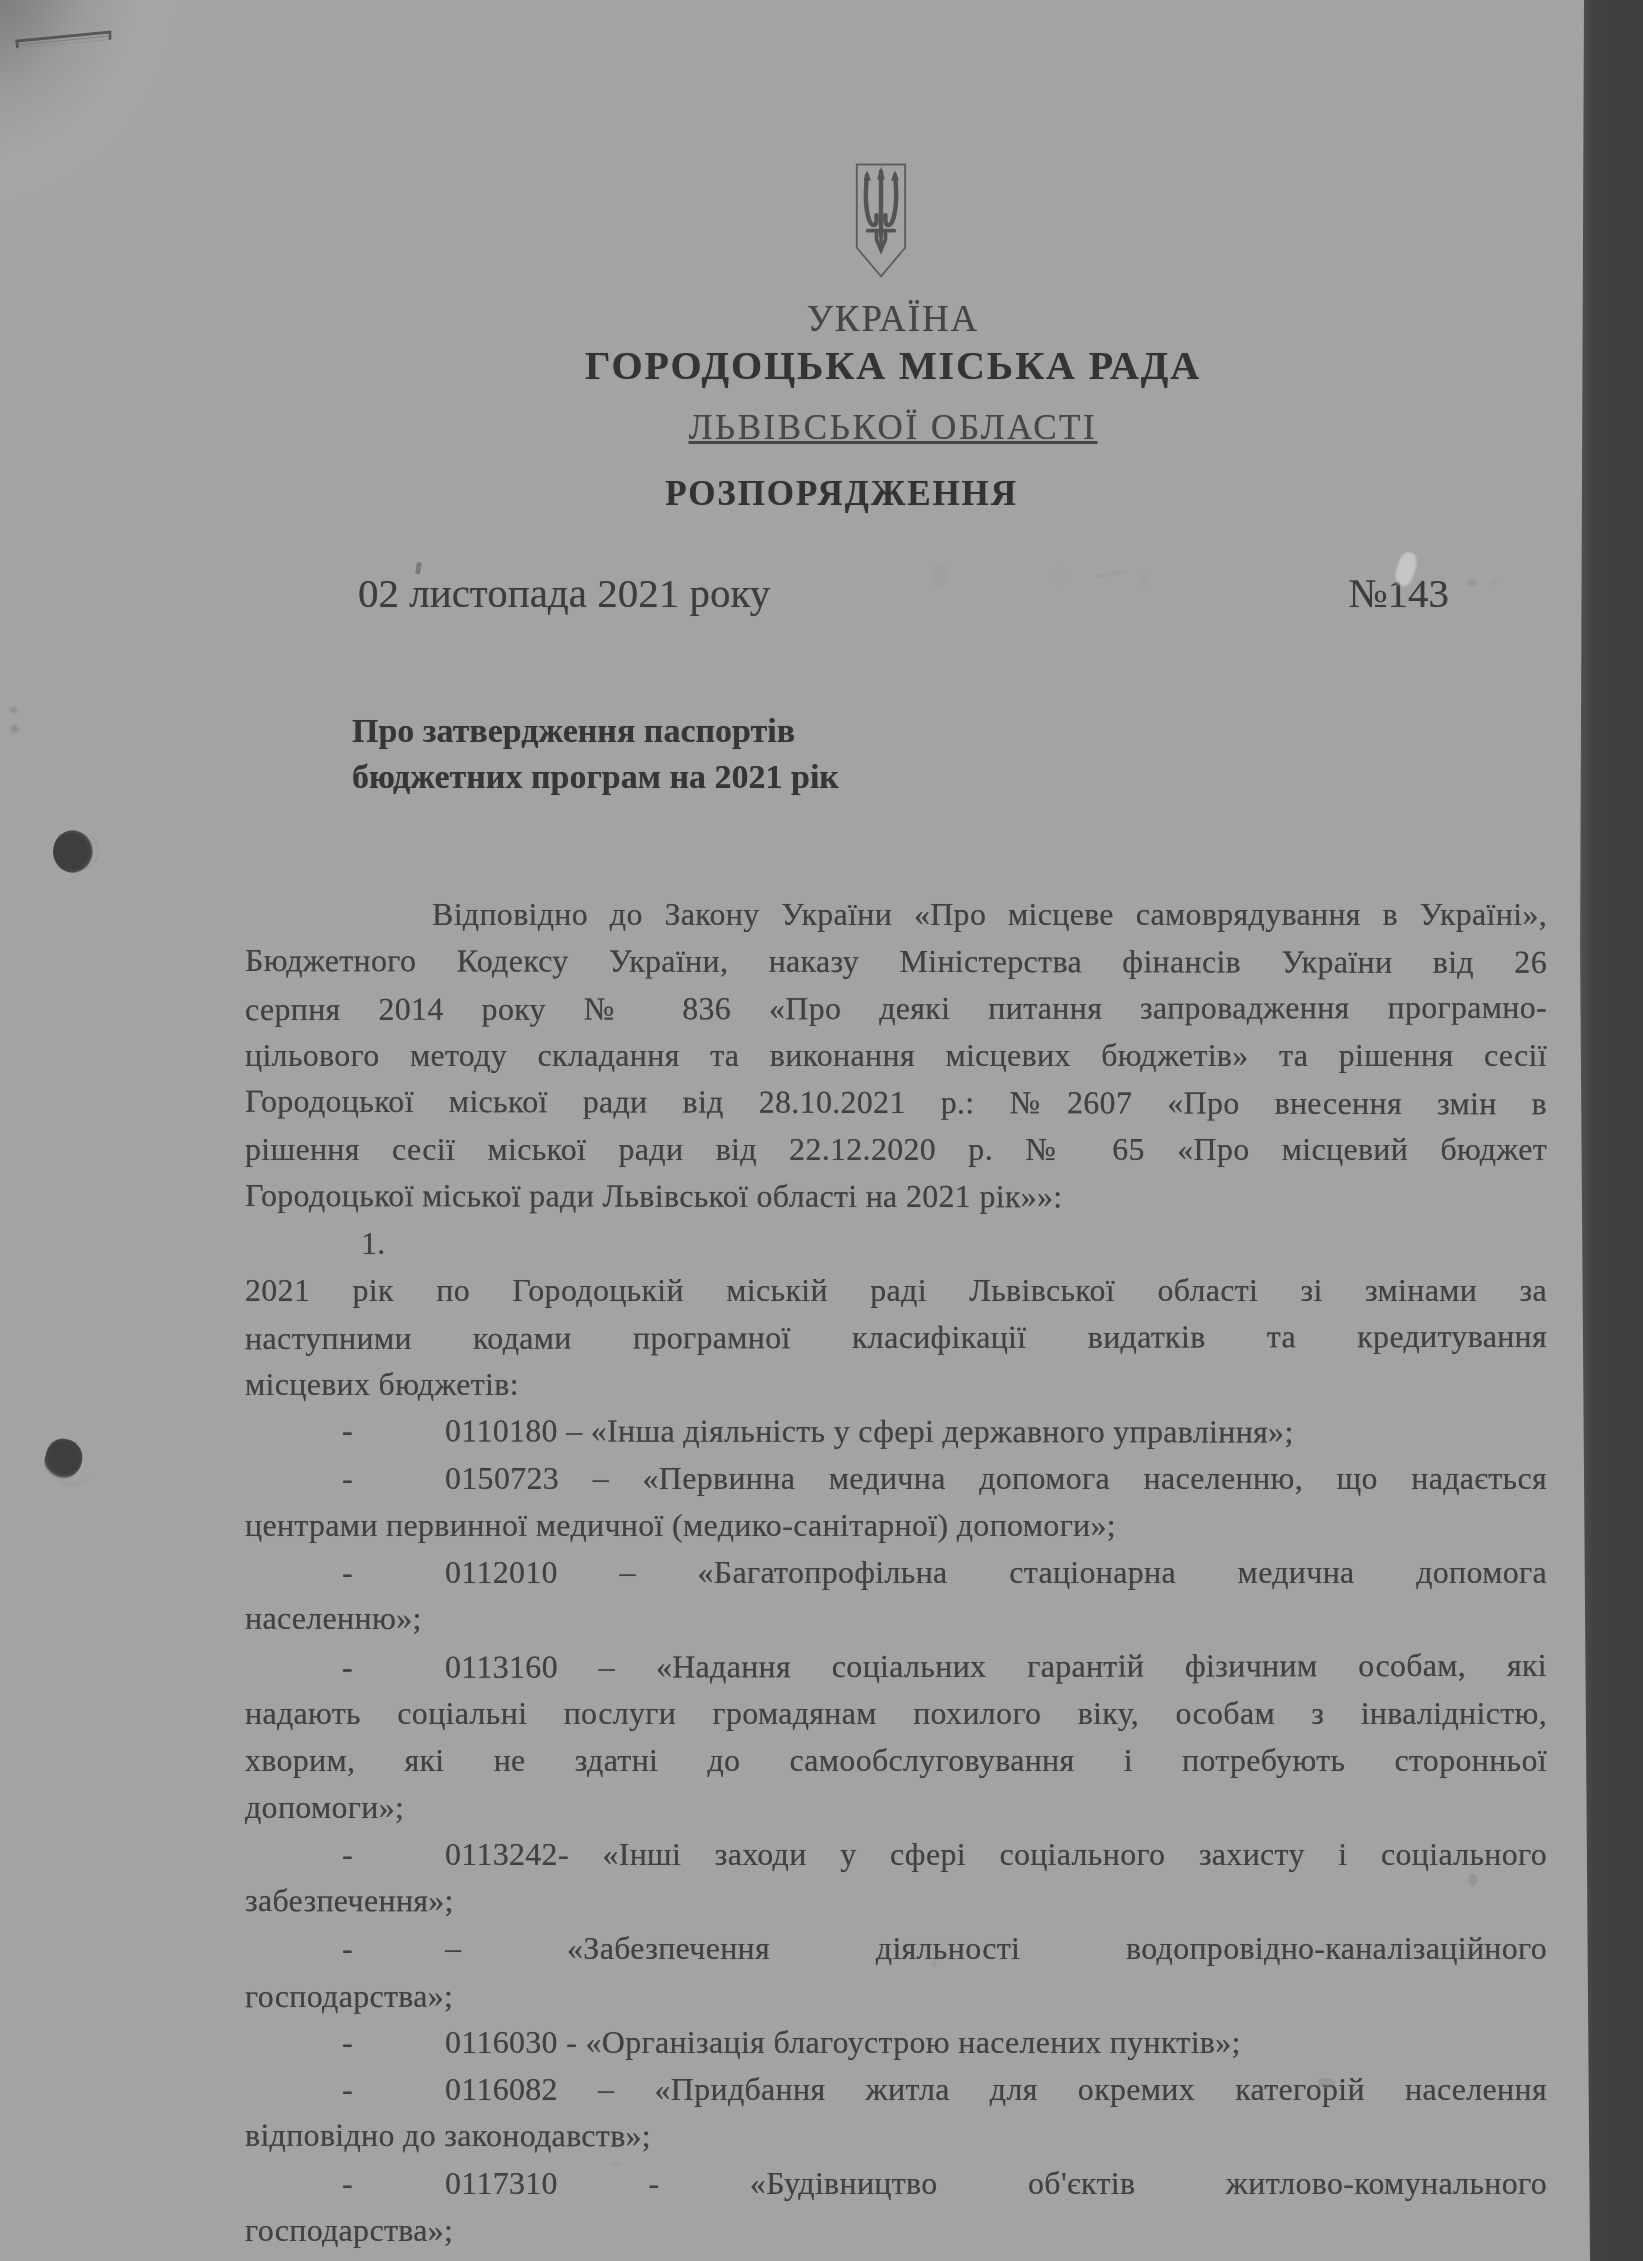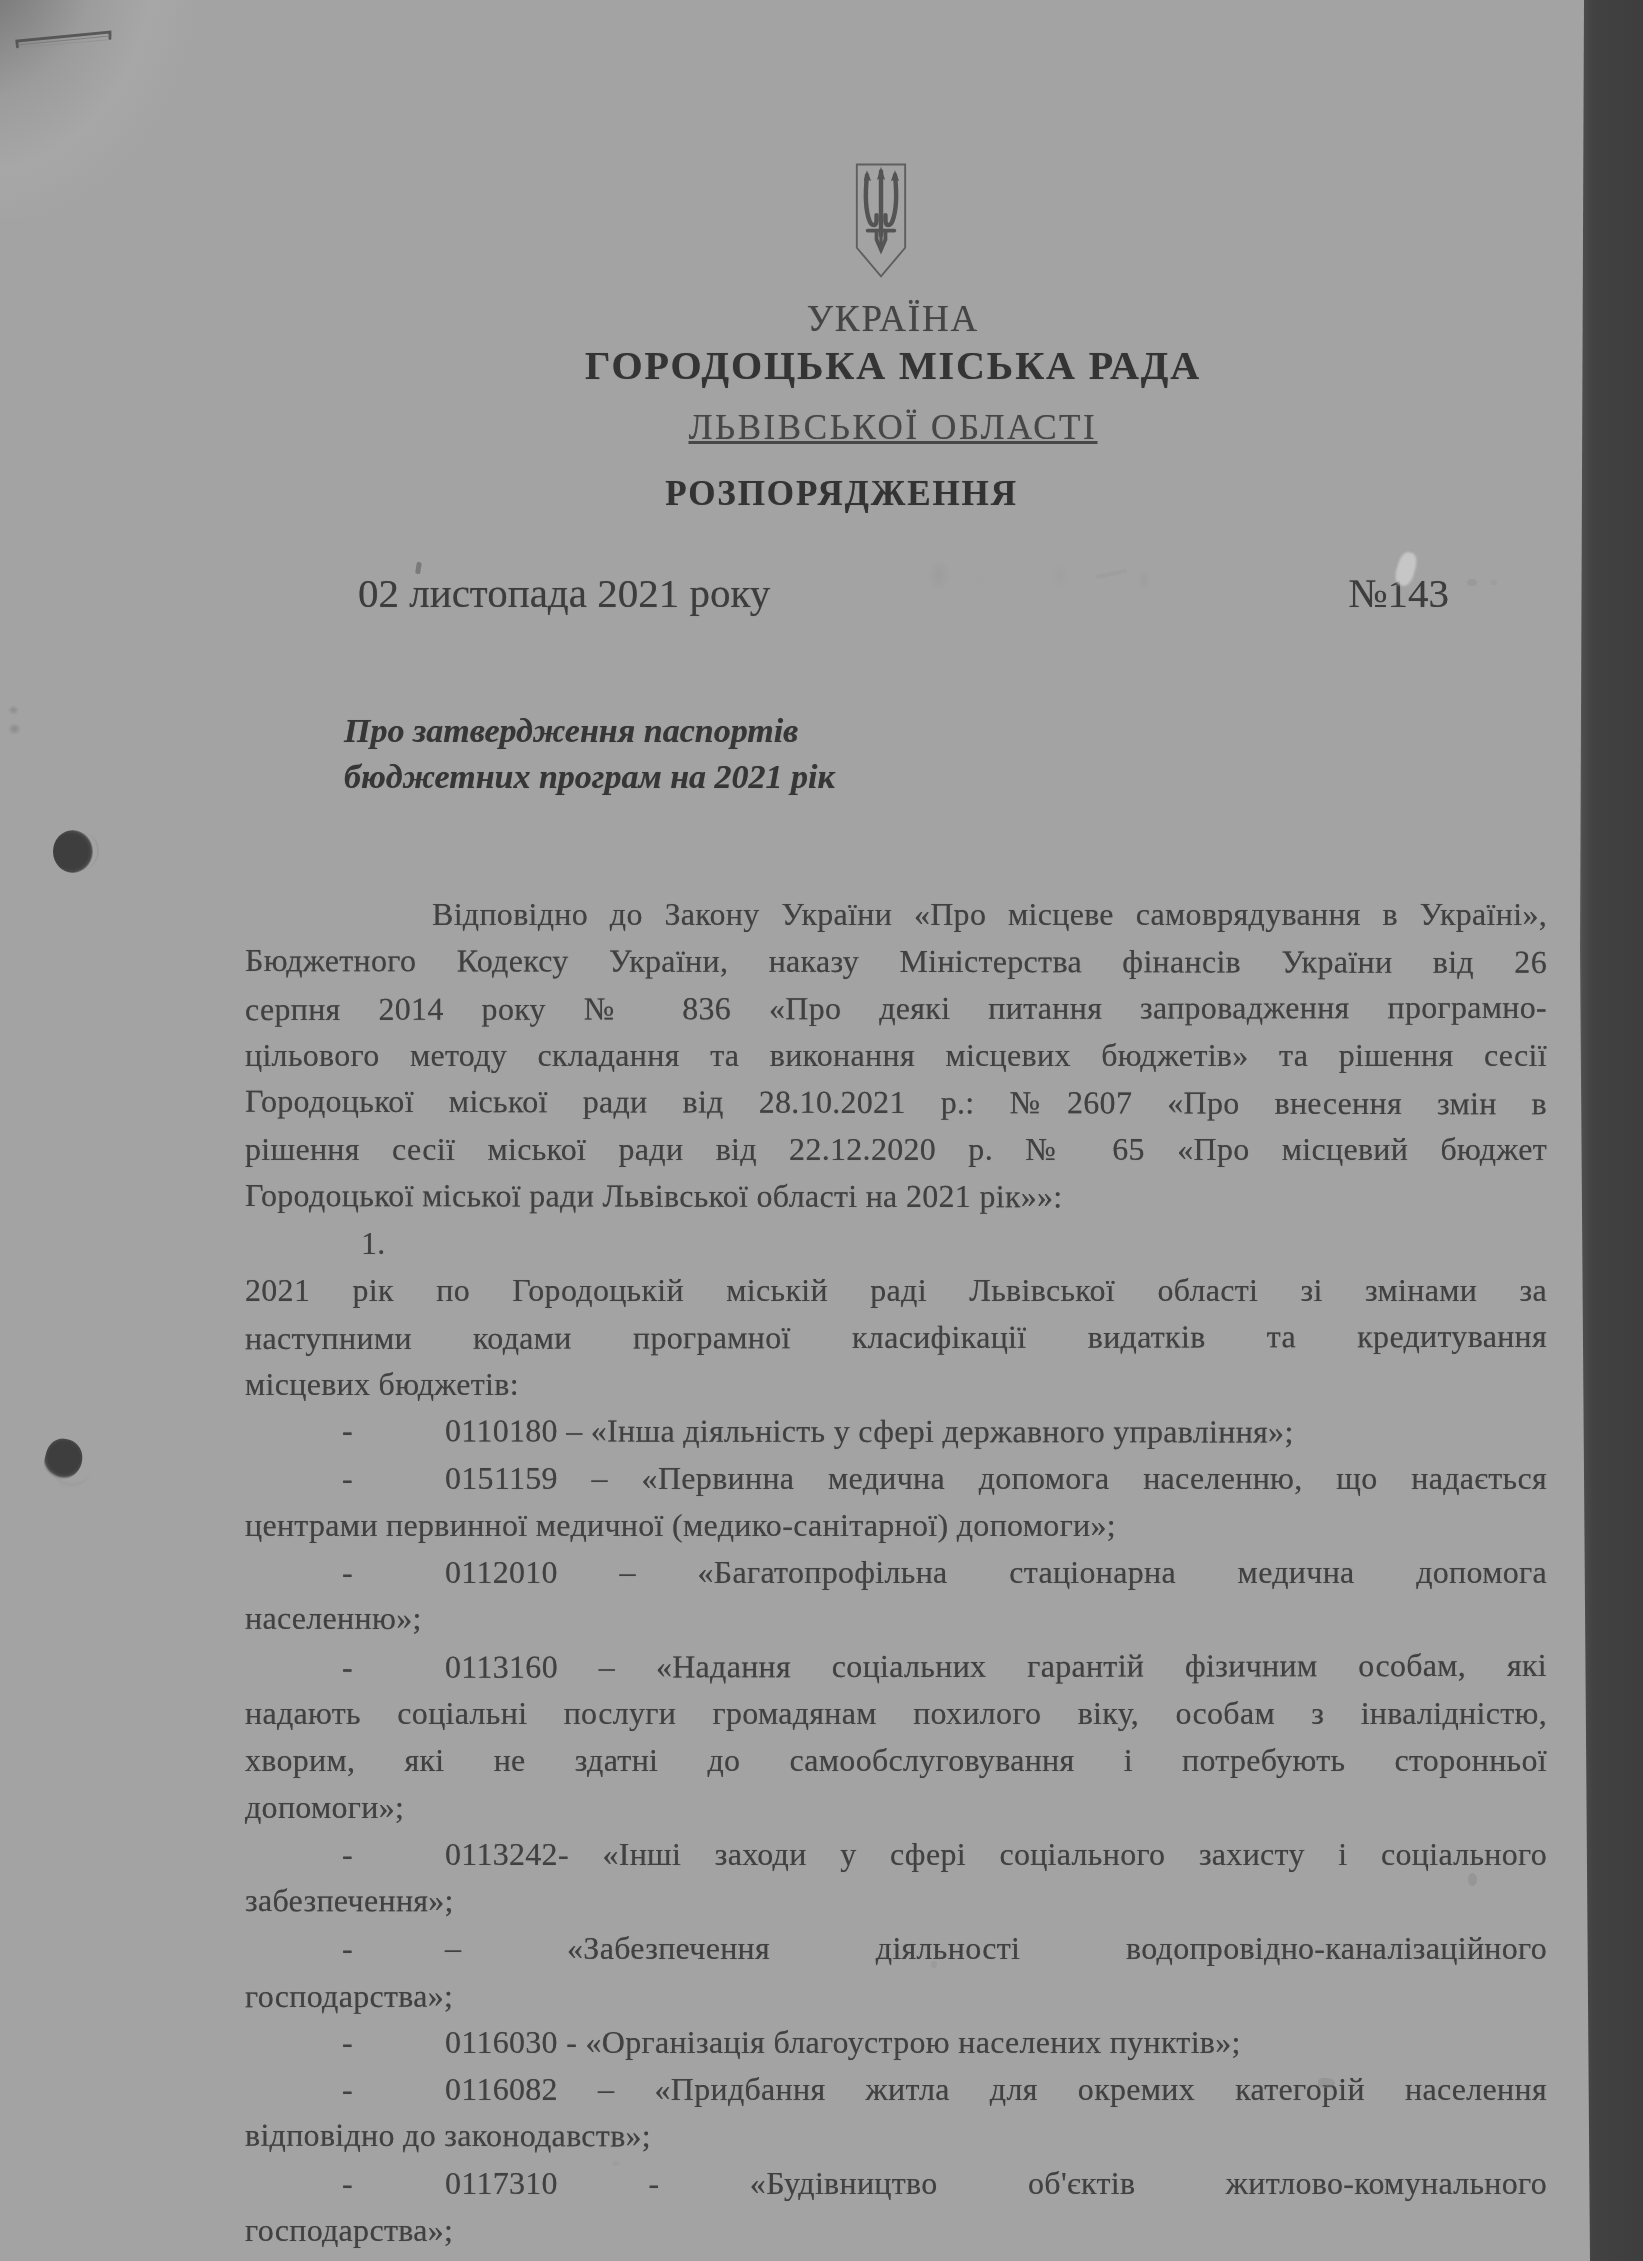--- a/index.html
+++ b/index.html
@@ -56,22 +56,22 @@
     position:absolute;left:52px;top:474px;width:1579px;text-align:center;
     font-size:35px;font-weight:bold;letter-spacing:1.9px;color:#333;
   }
   .coat{position:absolute;left:837px;top:160px;width:88px;height:124px;opacity:.88;filter:blur(0.2px);}
   .meta-row{
     position:absolute;left:358px;top:569px;width:1091px;height:45px;
     display:flex;justify-content:space-between;align-items:flex-start;
     font-size:41px;color:#3d3d3d;
   }
   .subject{
-    position:absolute;left:344px;top:708px;width:902px;
-    font-size:34px;font-weight:bold;line-height:46px;color:#363636;font-style:italic;
+    position:absolute;left:352px;top:708px;width:902px;
+    font-size:34px;font-weight:bold;line-height:46px;color:#363636;
   }
   .body-text{
     position:absolute;left:245px;top:843px;width:1302px;
     font-size:32px;letter-spacing:0.3px;color:#414141;margin-top:48px;
   }
   .line{position:relative;height:47px;line-height:47px;white-space:nowrap;}
   .line .txt{display:block;white-space:normal;height:47px;overflow:visible;}
   .line.j .txt{text-align:justify;text-align-last:justify;}
   .line.ind .txt{text-indent:187px;}
   .line.item .txt{margin-left:200px;}
@@ -165,21 +165,21 @@
       </div>
       <div class="line ">
         <span class="txt">місцевих бюджетів:</span>
       </div>
       <div class="line item">
         <span class="dash">-</span>
         <span class="txt">0110180 – «Інша діяльність у сфері державного управління»;</span>
       </div>
       <div class="line item j">
         <span class="dash">-</span>
-        <span class="txt">0151159 – «Первинна медична допомога населенню, що надається</span>
+        <span class="txt">0150723 – «Первинна медична допомога населенню, що надається</span>
       </div>
       <div class="line ">
         <span class="txt">центрами первинної медичної (медико-санітарної) допомоги»;</span>
       </div>
       <div class="line item j">
         <span class="dash">-</span>
         <span class="txt">0112010 – «Багатопрофільна стаціонарна медична допомога</span>
       </div>
       <div class="line ">
         <span class="txt">населенню»;</span>

